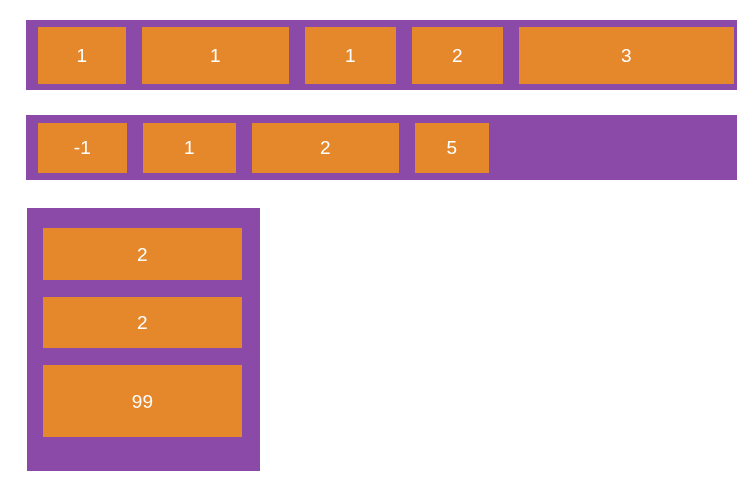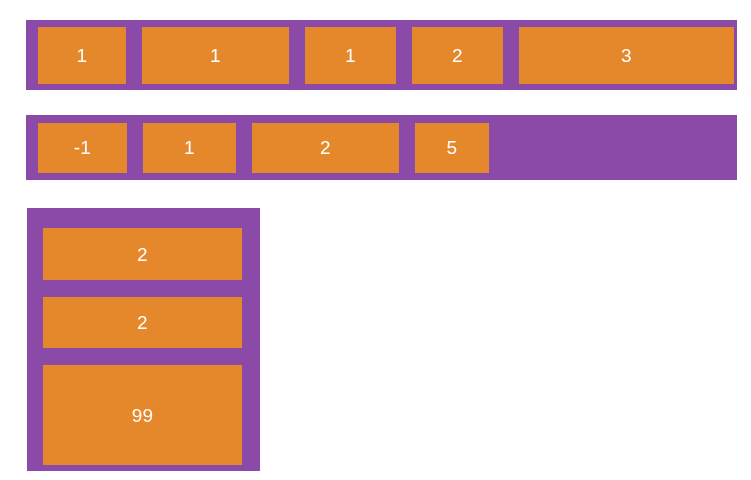--- a/index.html
+++ b/index.html
@@ -101,21 +101,21 @@
     height: 263px;
     padding: 20px 16px;
   }
   #column-block .item {
     width: 199px;
     margin-bottom: 17px;
   }
   #column-block .item:last-child { margin-bottom: 0; }
   #column-block .item.i0 { height: 52px; }
   #column-block .item.i1 { height: 51px; }
-  #column-block .item.i2 { height: 100px; }
+  #column-block .item.i2 { height: 72px; }
 </style>
 </head>
 <body>
 
 <div class="stage">
 
   <div class="container row-container" id="row-one">
     <div class="item i0">1</div>
     <div class="item i1">1</div>
     <div class="item i2">1</div>

